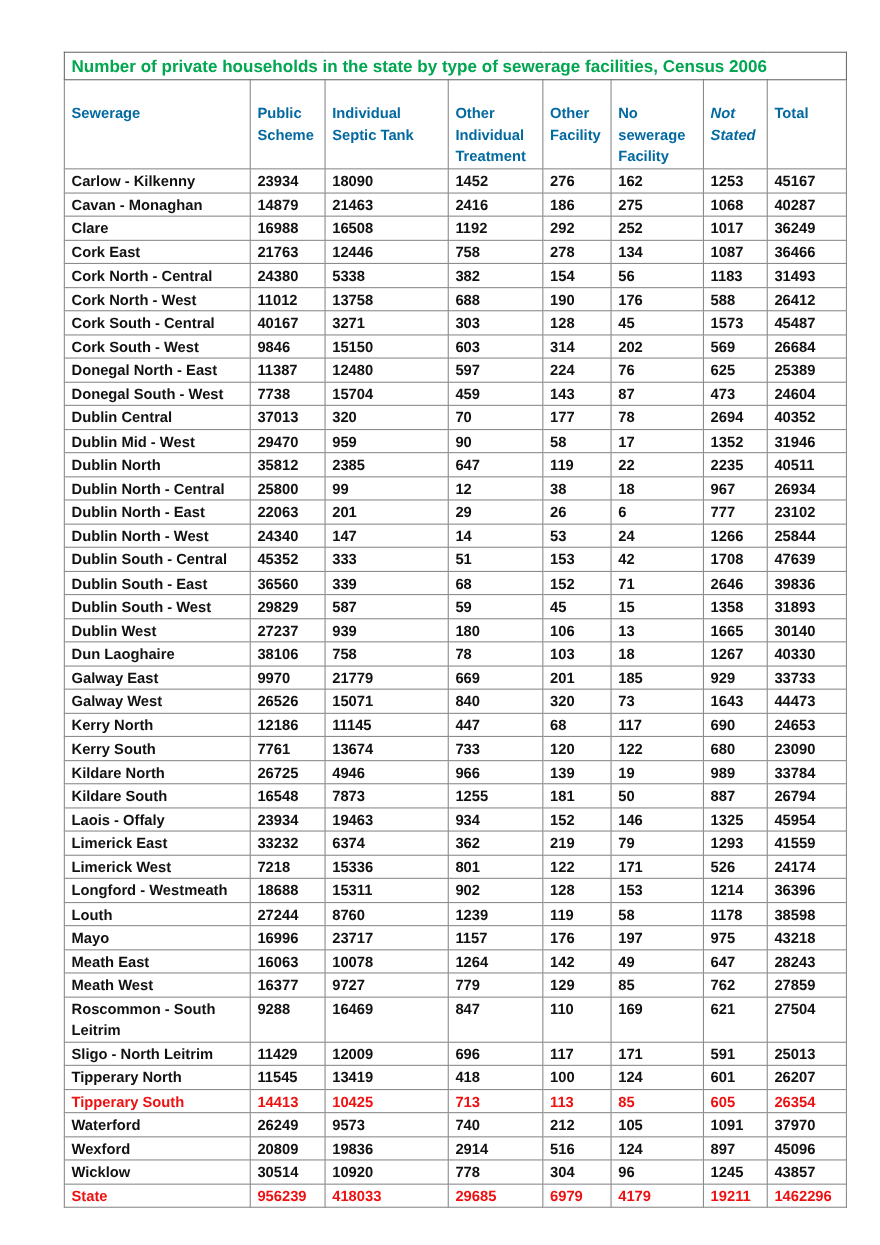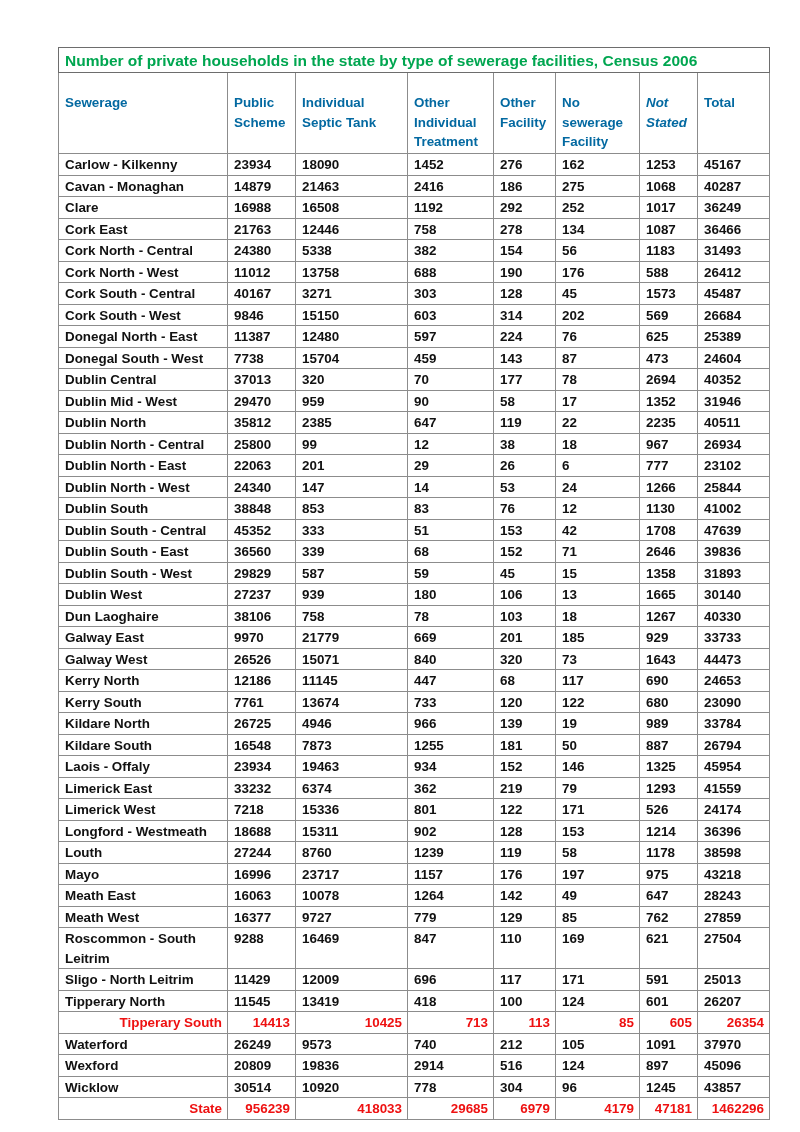--- a/index.html
+++ b/index.html
@@ -2,21 +2,21 @@
 <html><head>
 <meta charset="utf-8">
 <style>
   html, body { margin: 0; padding: 0; background: #ffffff; }
   body { width: 800px; height: 1132px; position: relative; font-family: "Liberation Sans", sans-serif; }
   .wrap { position: absolute; left: 58px; top: 47px; width: 711px; }
   table { border-collapse: collapse; width: 711px; table-layout: fixed; }
   td, th { border: 1px solid #8c8c8c; padding: 1px 5px 0 6px; font-size: 13.4px; font-weight: bold; text-align: left; vertical-align: top; line-height: 19.5px; color: #111111; white-space: nowrap; overflow: hidden; }
   .title-cell { color: #00a650; font-size: 15.5px; padding: 3px 6px 1px 6px; line-height: 20px; border-color: #6d6d6d; }
   .hdr th { color: #0369a1; line-height: 19.6px; padding-top: 20px; white-space: normal; }
-  .red td { color: #ee1111; text-align: right; }
+  .red td { color: #ee1111; }
   td.wrapcell { white-space: normal; }
   table { border: 1px solid #555; }
 </style>
 </head>
 <body>
 
 <div class="wrap">
   <table>
     <colgroup>
       <col style="width:169px">
@@ -198,30 +198,20 @@
           <td>Dublin North - West</td>
           <td>24340</td>
           <td>147</td>
           <td>14</td>
           <td>53</td>
           <td>24</td>
           <td>1266</td>
           <td>25844</td>
         </tr>
         <tr>
-          <td>Dublin South</td>
-          <td>38848</td>
-          <td>853</td>
-          <td>83</td>
-          <td>76</td>
-          <td>12</td>
-          <td>1130</td>
-          <td>41002</td>
-        </tr>
-        <tr>
           <td>Dublin South - Central</td>
           <td>45352</td>
           <td>333</td>
           <td>51</td>
           <td>153</td>
           <td>42</td>
           <td>1708</td>
           <td>47639</td>
         </tr>
         <tr>
@@ -474,18 +464,18 @@
           <td>1245</td>
           <td>43857</td>
         </tr>
         <tr class="red">
           <td>State</td>
           <td>956239</td>
           <td>418033</td>
           <td>29685</td>
           <td>6979</td>
           <td>4179</td>
-          <td>47181</td>
+          <td>19211</td>
           <td>1462296</td>
         </tr>
       </tbody>
   </table>
 </div>
 
 </body></html>

